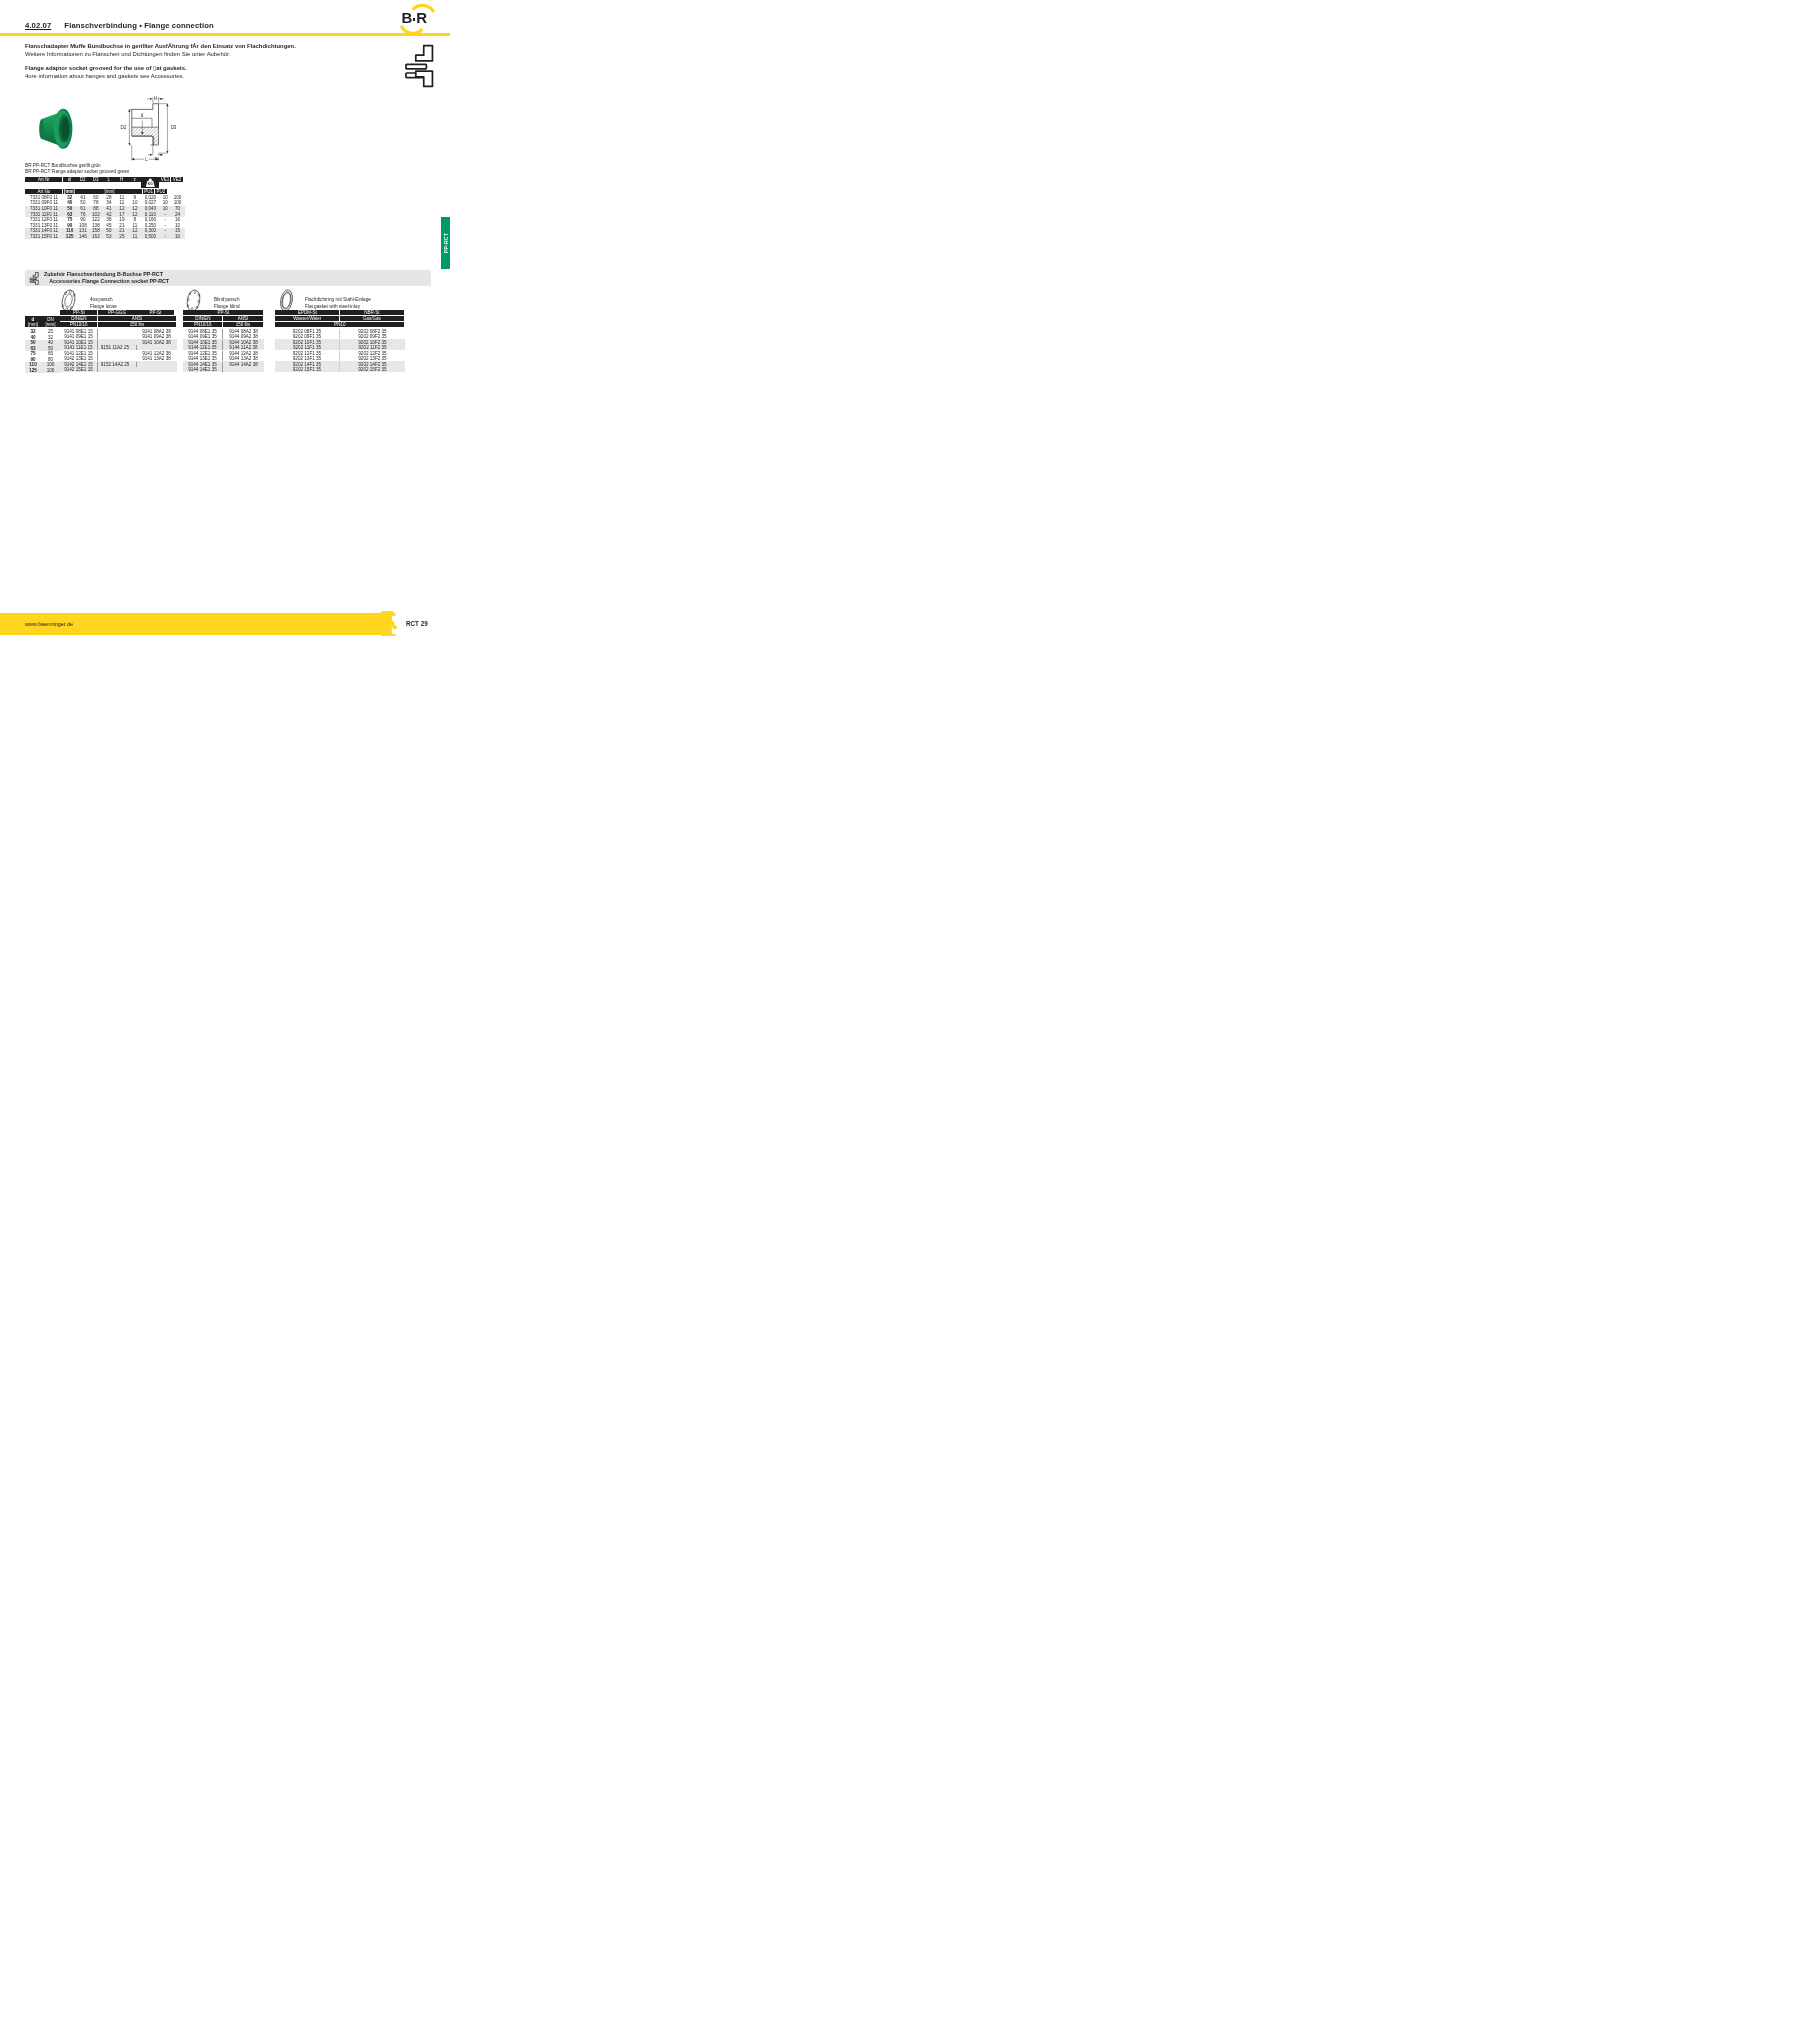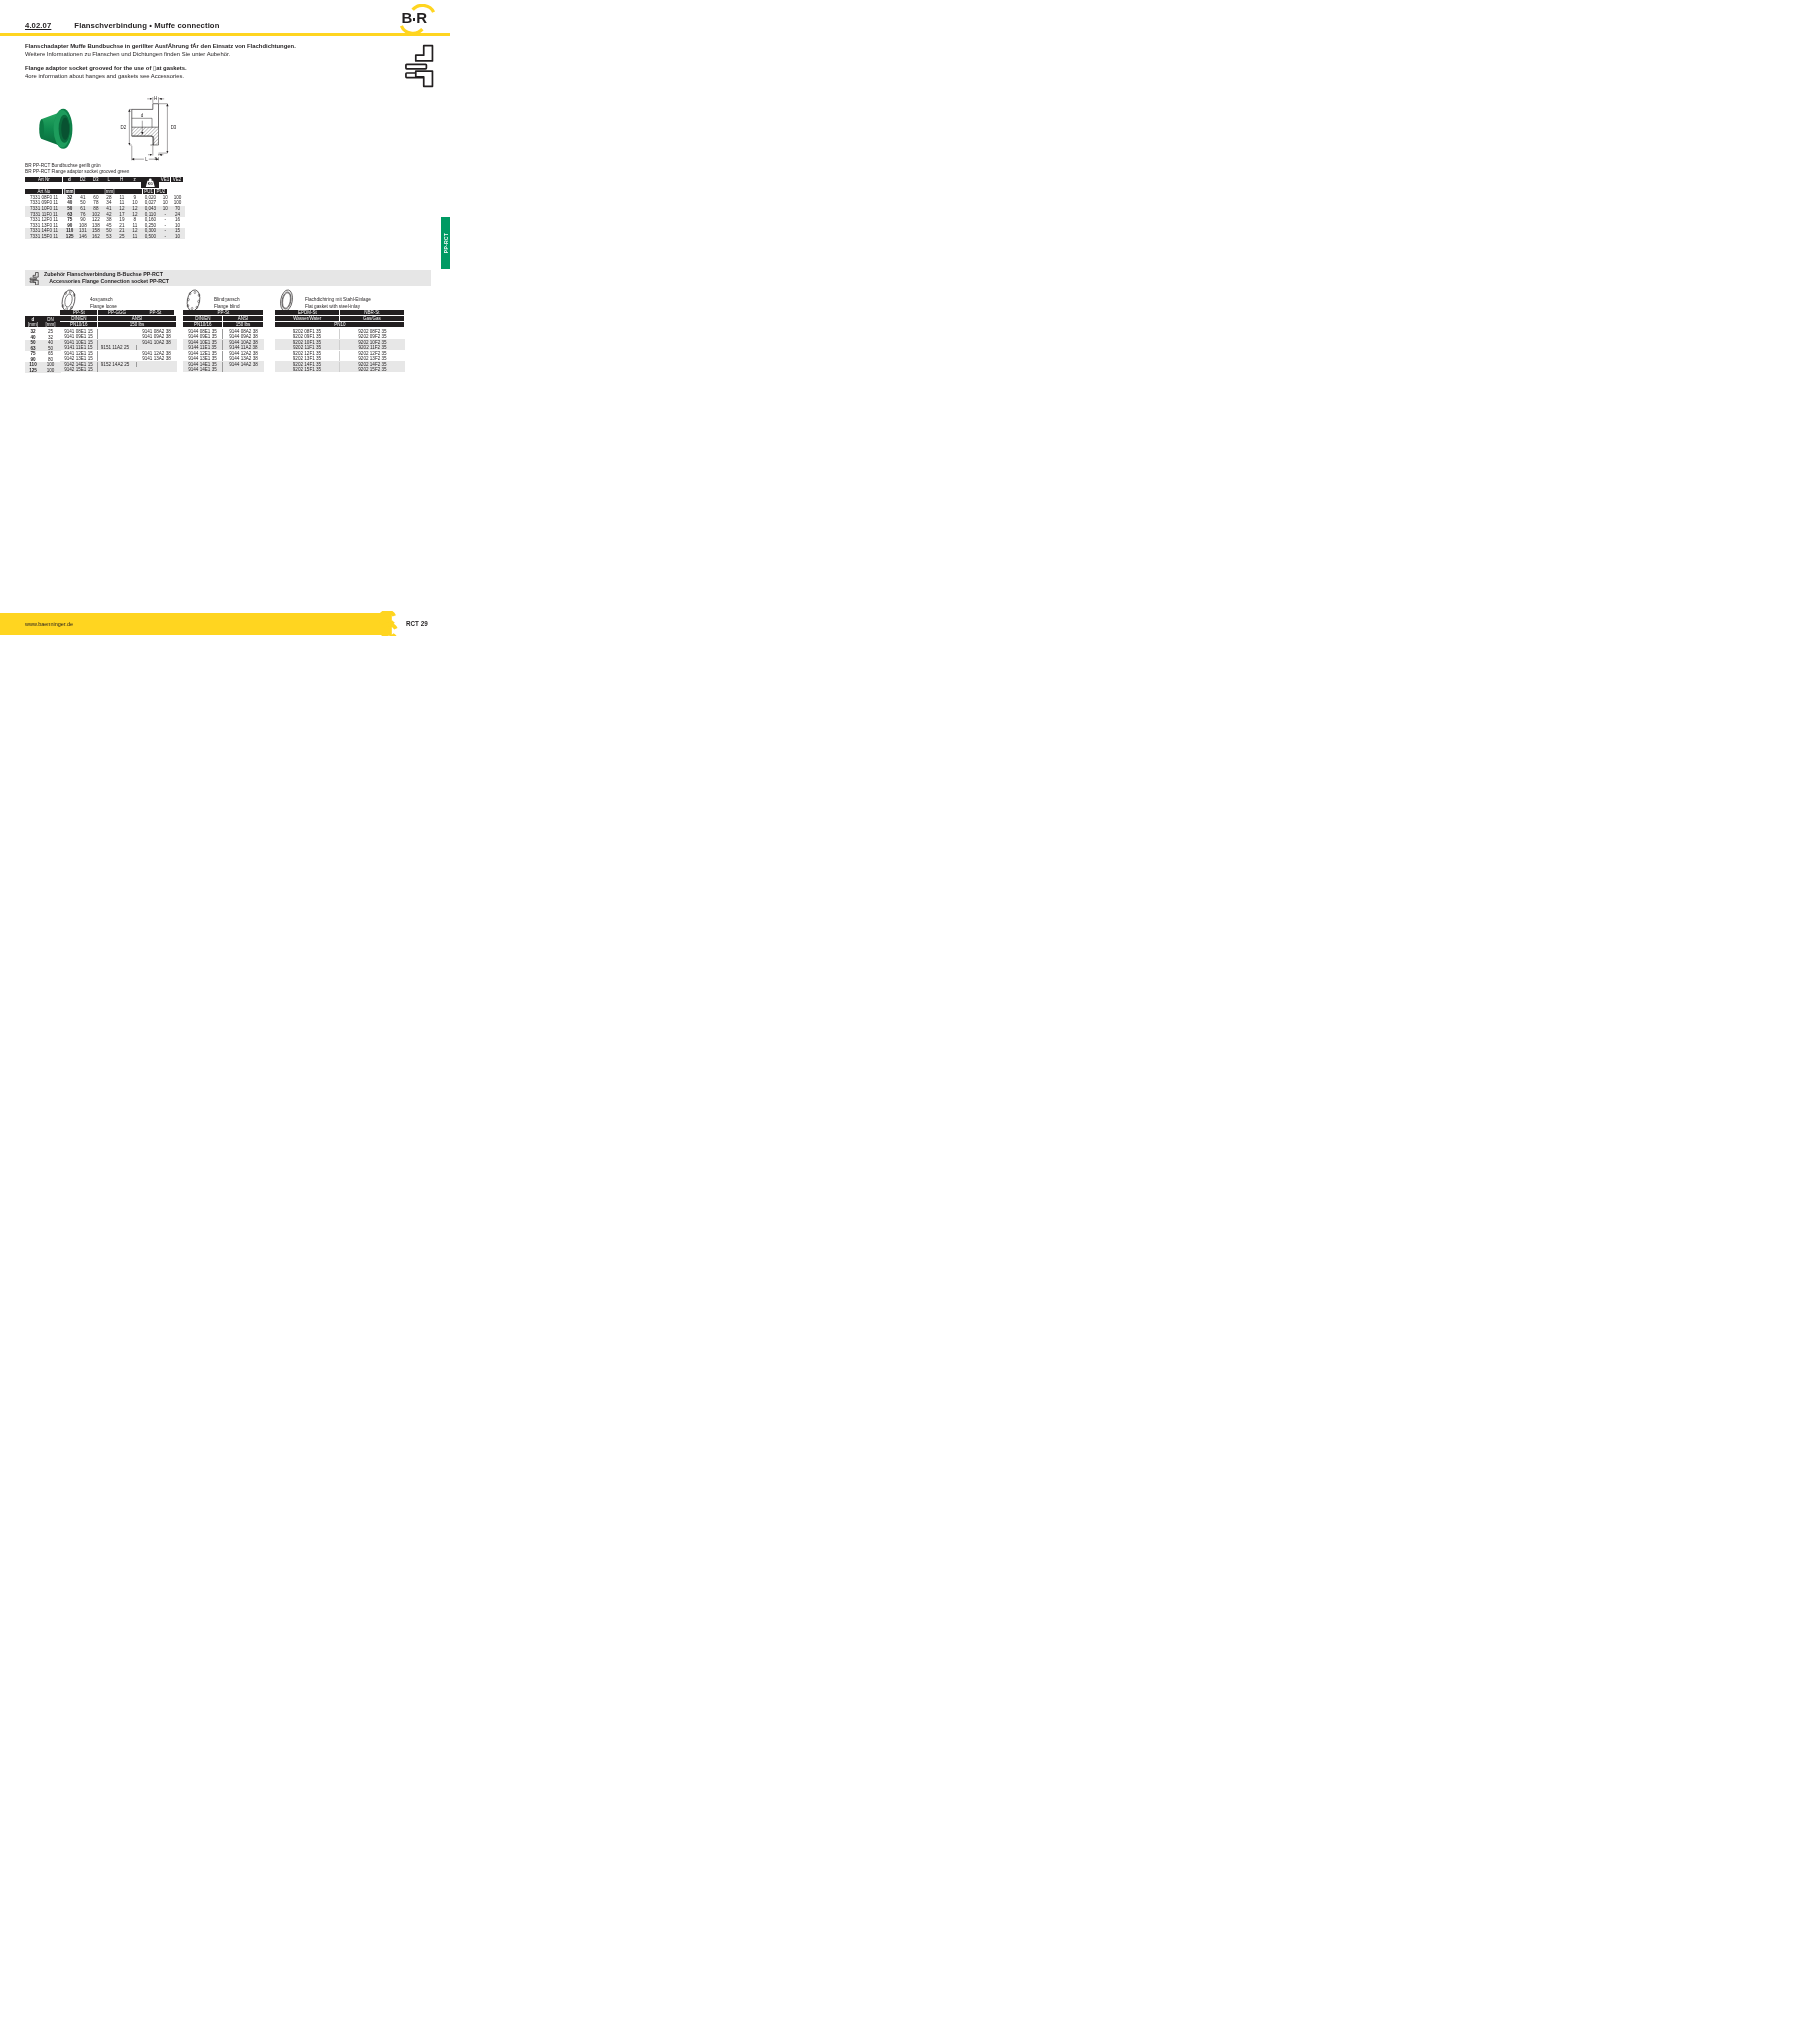--- a/index.html
+++ b/index.html
@@ -3,21 +3,21 @@
 <meta charset="utf-8">
 <style>
   * { margin:0; padding:0; box-sizing:border-box; }
   html,body { background:#fff; }
   body {
     width:450px; height:636px; position:relative; overflow:hidden;
     font-family:"Liberation Sans","DejaVu Sans",sans-serif; color:#221f20;
   }
   
   .page-title { position:absolute; left:25px; top:21px; font-size:7.7px; font-weight:bold; letter-spacing:0.1px; }
-  .page-title .code { margin-right:23px;text-decoration:underline; }
+  .page-title .code { margin-right:13px;text-decoration:underline; }
   .logo { position:absolute; left:399px; top:4.1px; width:37px; height:28.5px; }
   .logo svg { position:absolute; left:0; top:0; }
   .logo .txt { position:absolute; left:2.4px; top:4.9px; font-size:15px; font-weight:800; letter-spacing:-0.4px; display:flex; align-items:center; }
   .logo .dot { display:inline-block; width:2.8px; height:2.8px; background:#221f20; margin:4.1px 0.8px 0 0.8px; }
   .yellow-rule { position:absolute; left:0; top:33px; width:450px; height:2.8px; background:#ffd520; }
 
   
   .intro { position:absolute; left:25px; top:43px; width:358px; font-size:5.9px; line-height:7.7px; }
   .intro .b { font-weight:bold; }
   .intro p { margin-bottom:0.4px; }
@@ -85,21 +85,21 @@
   
   .footer-bar { position:absolute; left:0; top:613px; width:392px; height:21.6px; background:#ffd520; }
   .footer-url { position:absolute; left:25px; top:621px; font-size:5.5px; color:#221f20; }
   .footer-swoosh { position:absolute; left:373px; top:611px; }
   .footer-page { position:absolute; left:406px; top:620px; font-size:6.3px; font-weight:800; }
 </style>
 </head>
 <body>
 
 <div class="page-title">
-  <span class="code">4.02.07</span><span>Flanschverbindung • Muffe connection</span>
+  <span class="code">4.02.07</span><span>Flanschverbindung • Flange connection</span>
 </div>
 
 <div class="logo">
   <svg width="37" height="28.5" viewBox="0 0 92 70">
     <path d="M34,14 A30,27 0 0 1 86,20" fill="none" stroke="#ffd520" stroke-width="8"></path>
     <path d="M58,62 A30,27 0 0 1 6,54" fill="none" stroke="#ffd520" stroke-width="8"></path>
   </svg>
   <div class="txt">
     <span>B</span>
       <span class="dot"></span>

